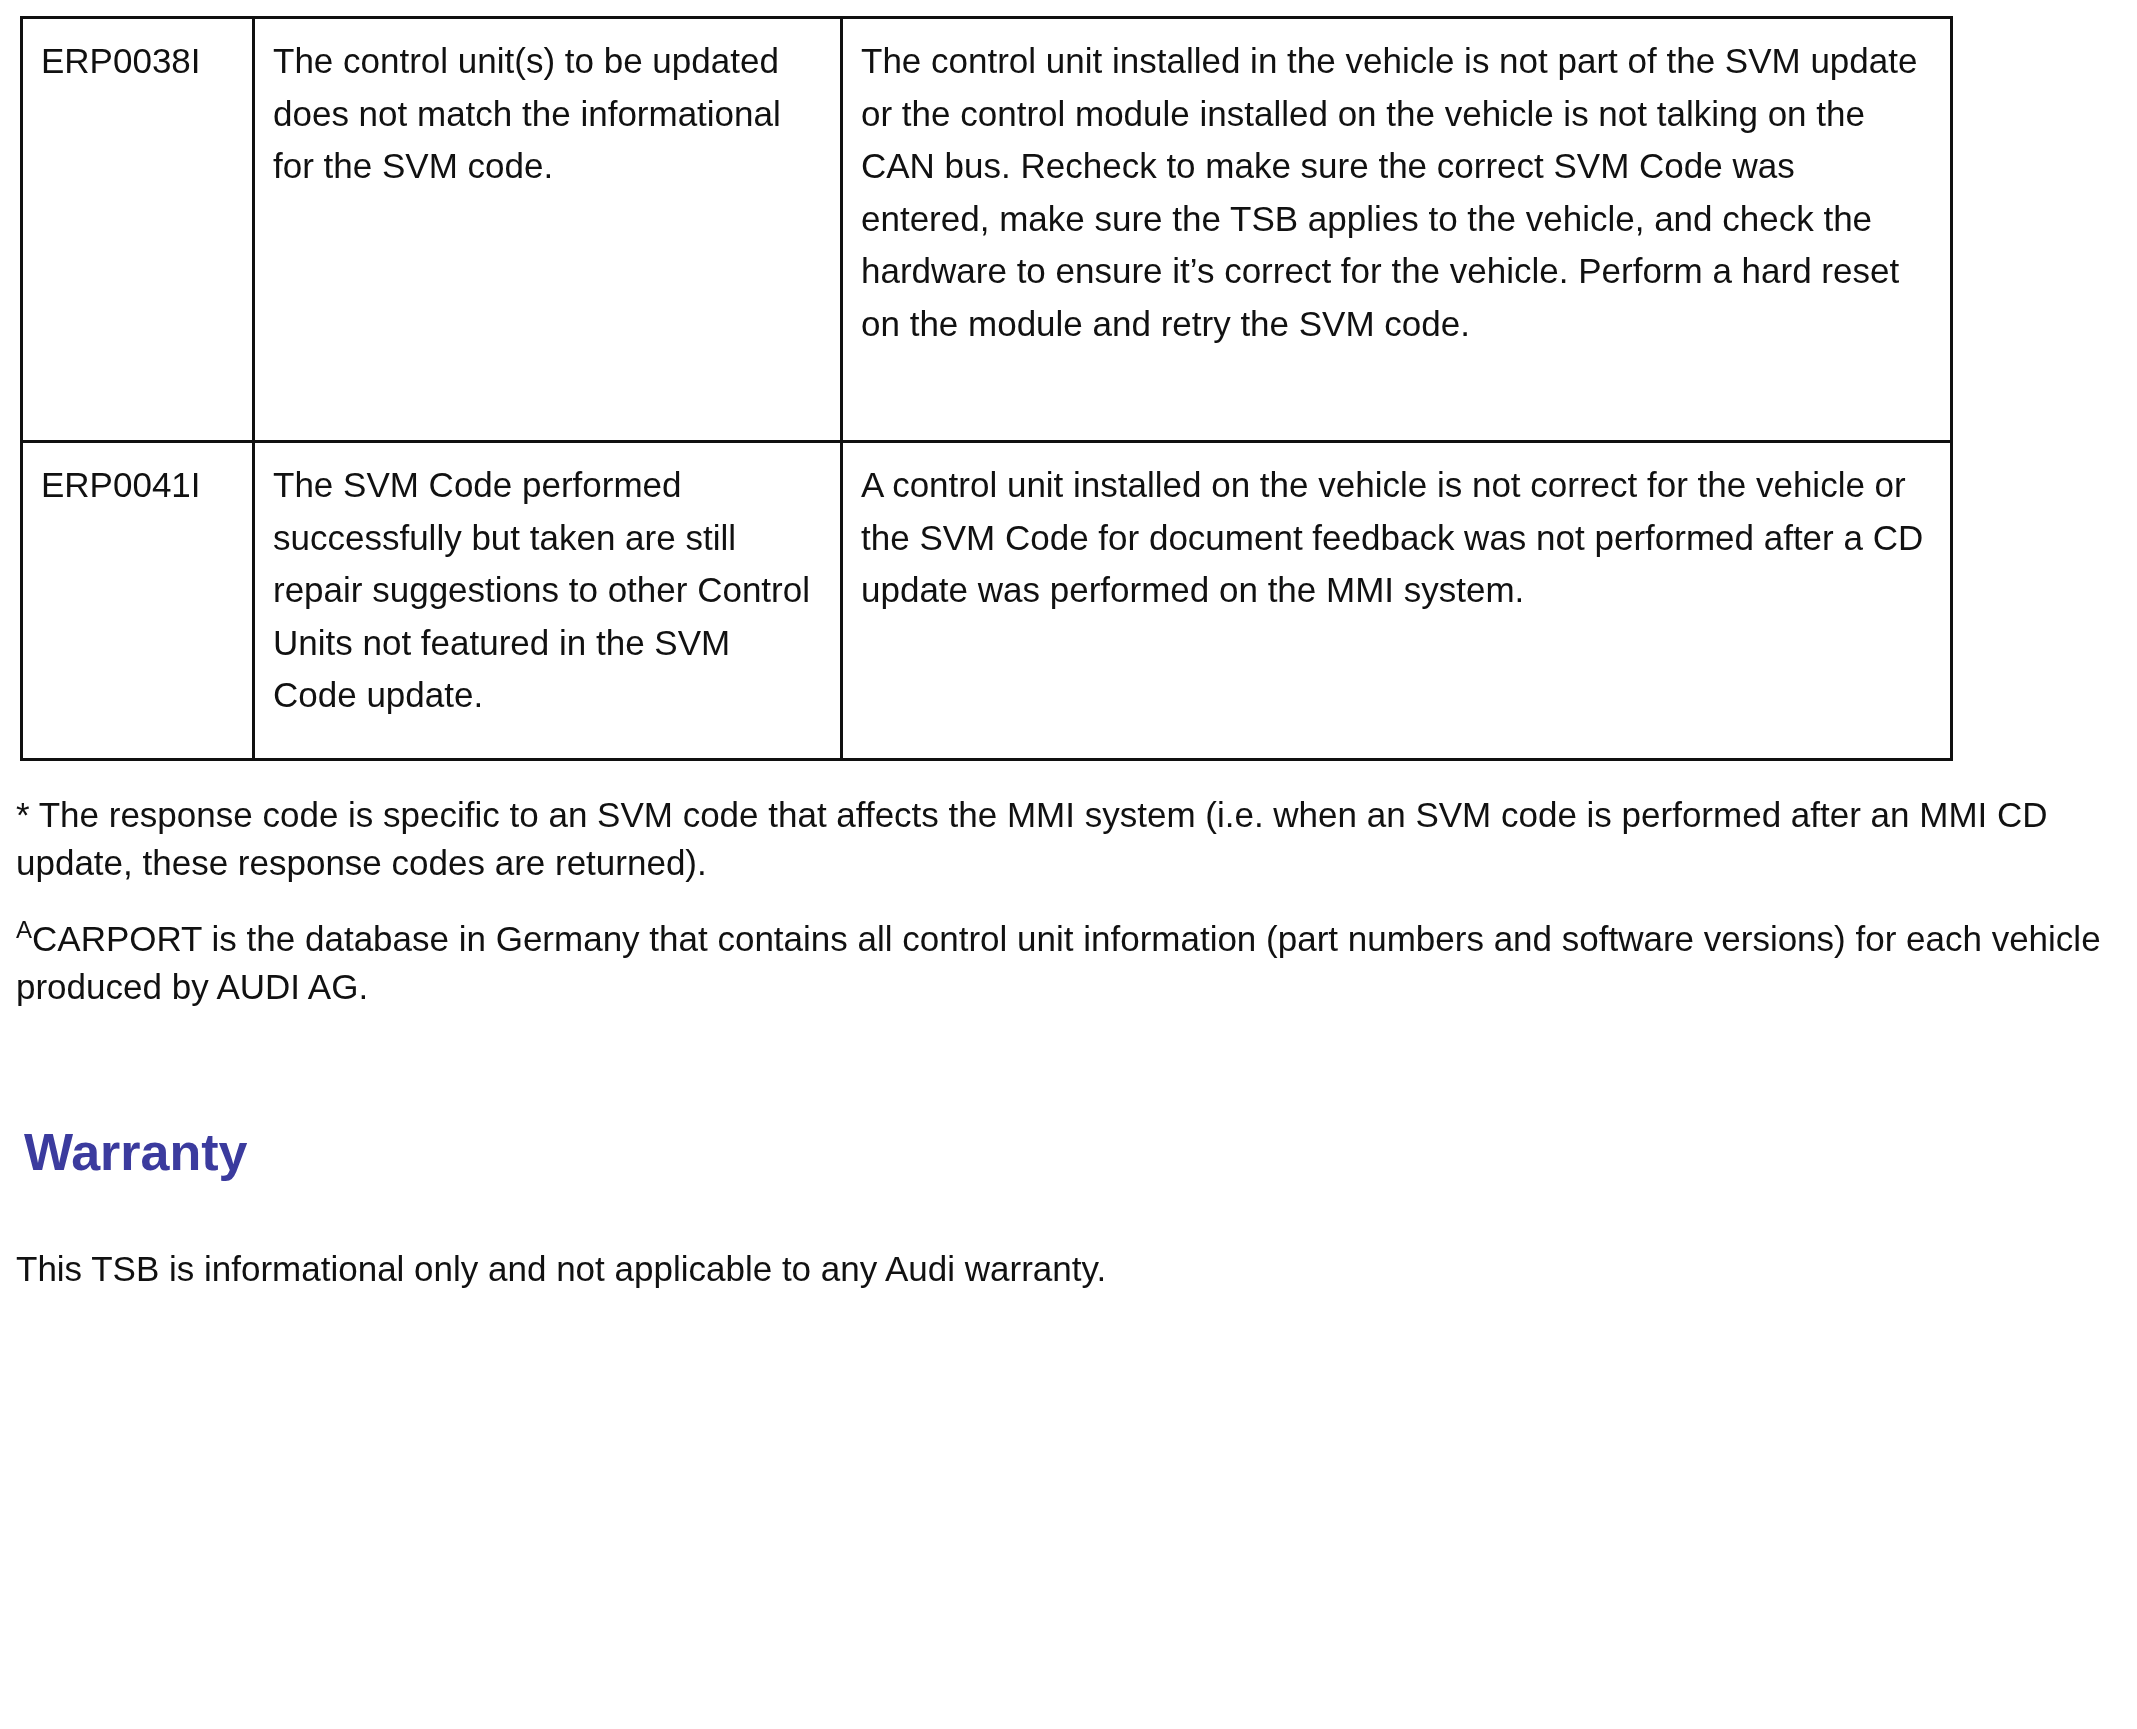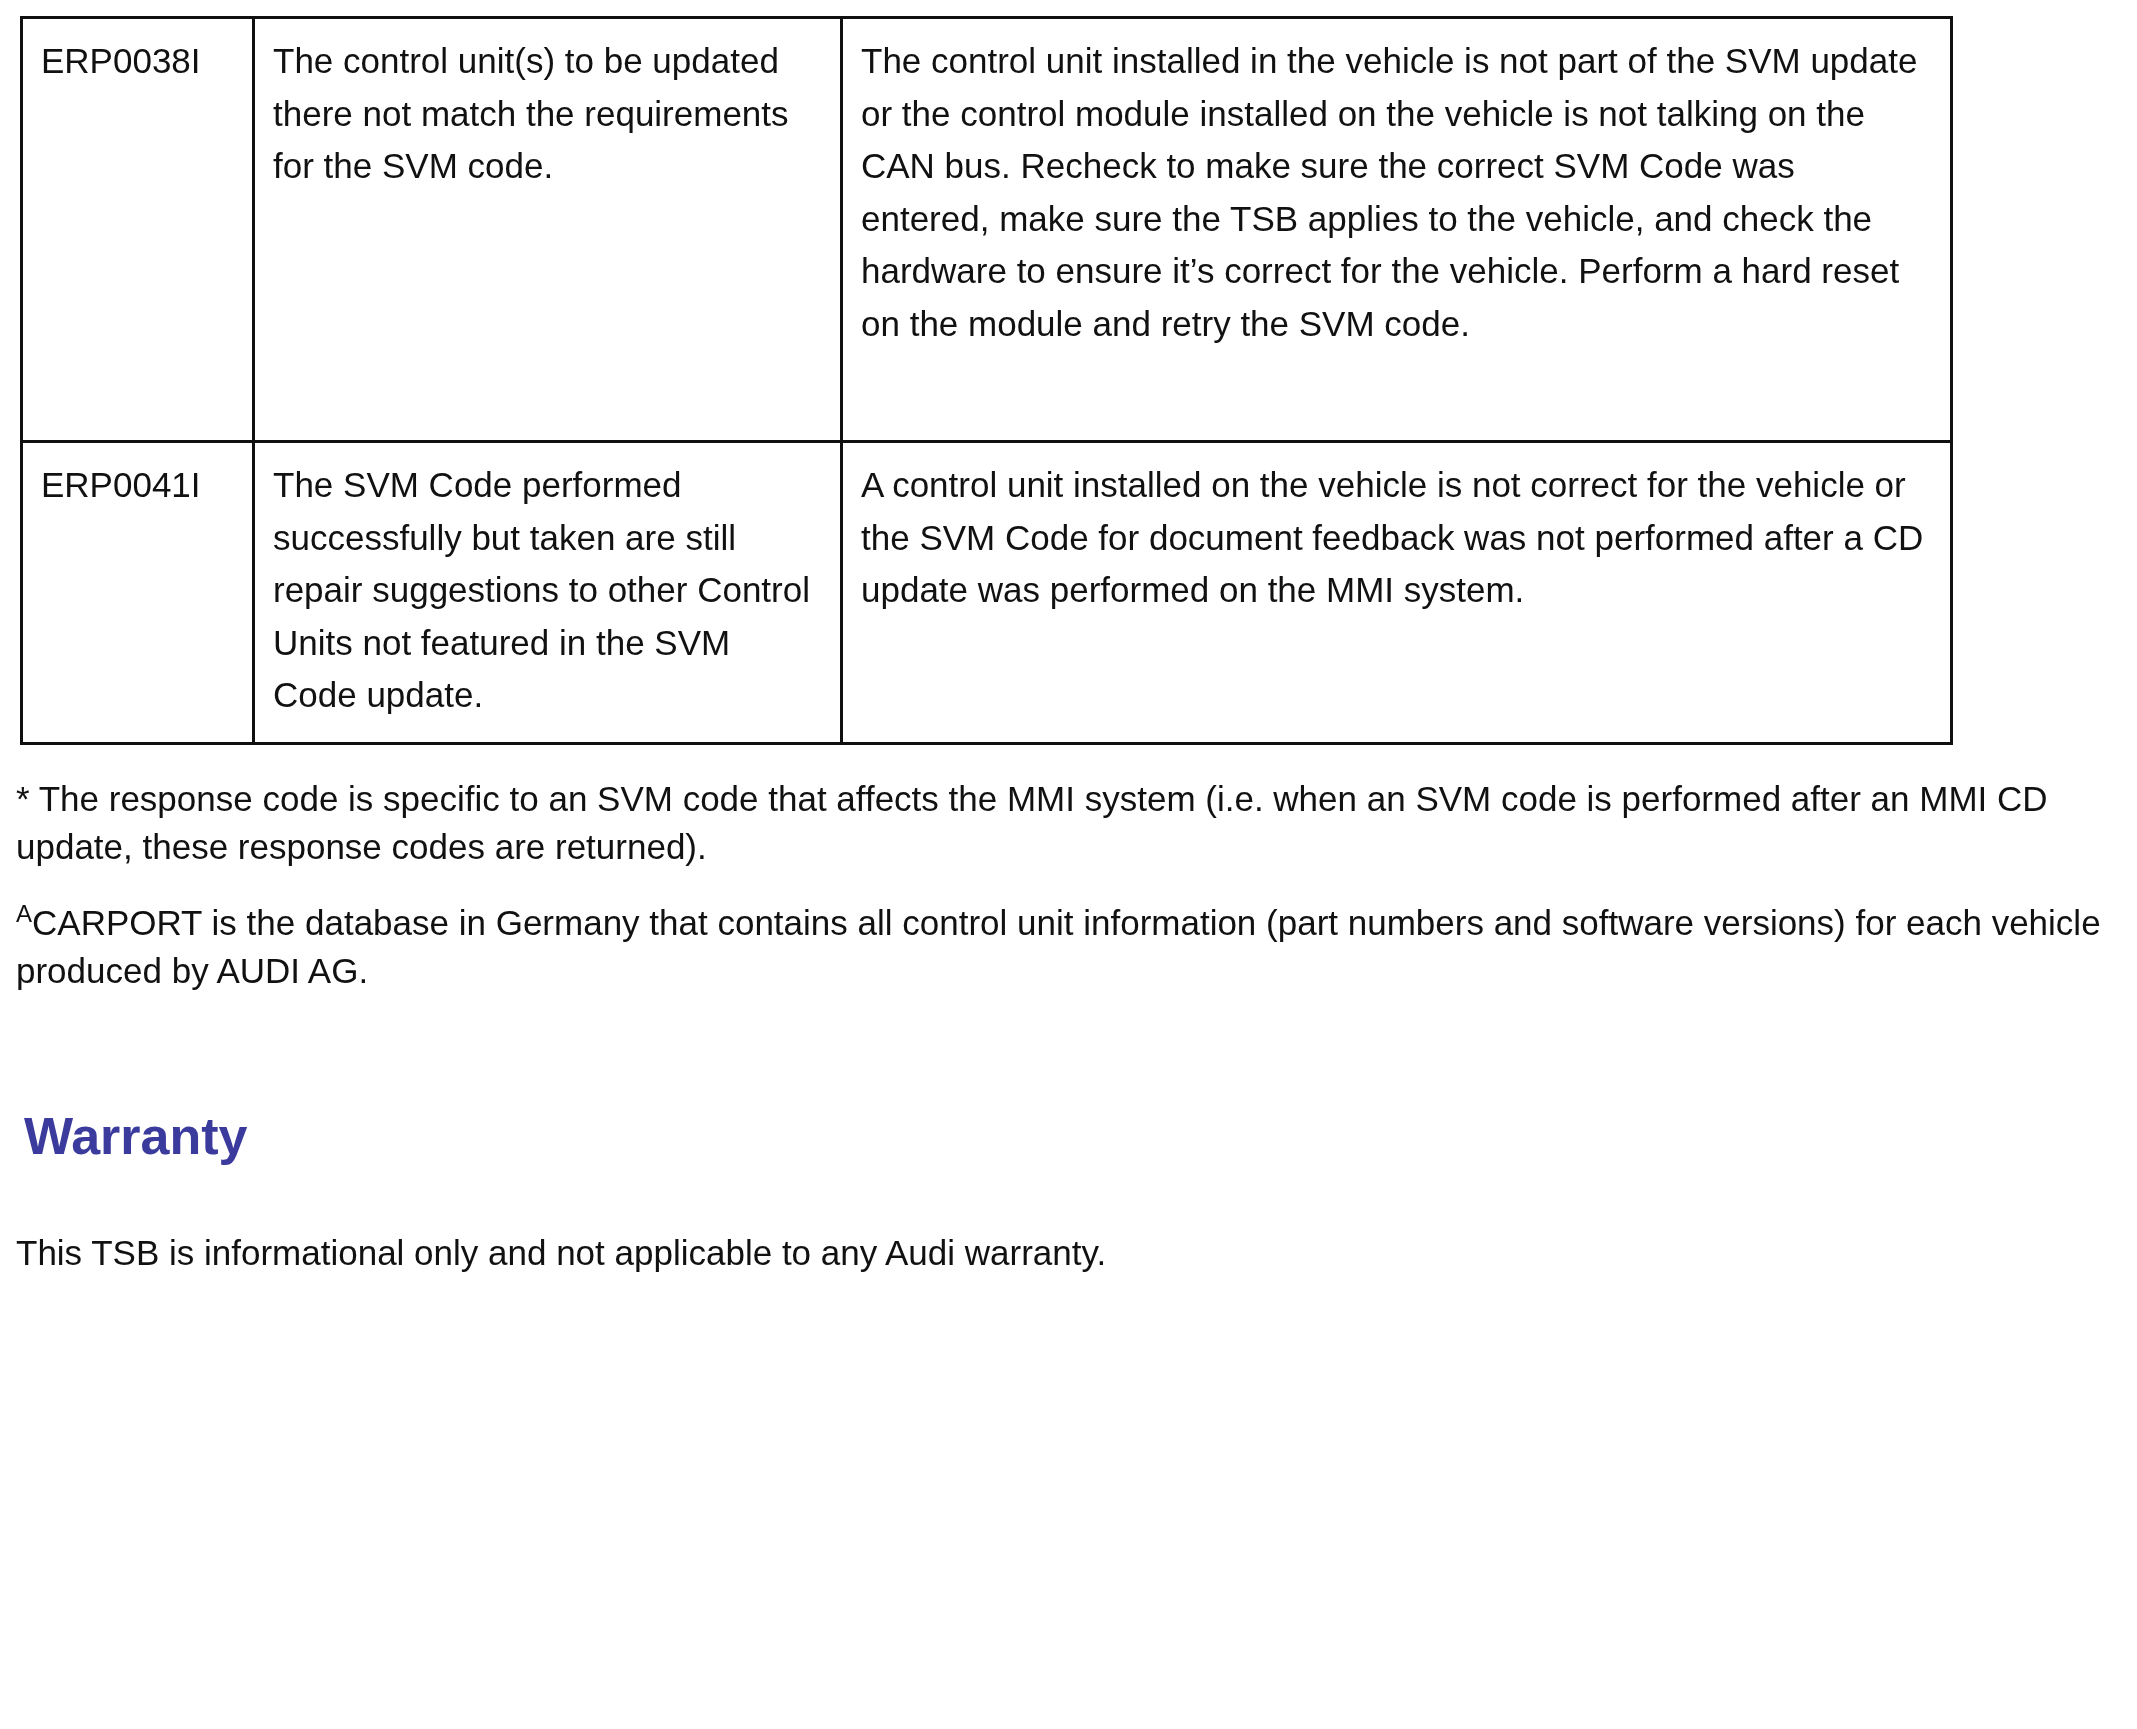--- a/index.html
+++ b/index.html
@@ -18,21 +18,21 @@
   }
   table.codes-table {
     border-collapse: collapse;
     table-layout: fixed;
     width: 1930px;
     margin-left: 4px;
   }
   table.codes-table td {
     border: 3px solid #101010;
     vertical-align: top;
-    padding: 16px 18px 20px 18px;
+    padding: 16px 18px 36px 18px;
     font-size: 35px;
     line-height: 1.5;
   }
   td.code-cell { padding-left: 14px; padding-right: 6px; }
   .code-line { margin: 0 0 20px 0; white-space: nowrap; }
   tr.r0 { height: 424px; }
   tr.r1 { height: 232px; }
   tr.r2 { height: 292px; }
   tr.r3 { height: 198px; }
   .footnotes {
@@ -65,21 +65,21 @@
     <colgroup>
       <col style="width:232px">
       <col style="width:588px">
       <col style="width:1110px">
     </colgroup>
     <tbody>
       <tr class="r0">
         <td class="code-cell">
           <div class="code-line">ERP0038I</div>
         </td>
-        <td>The control unit(s) to be updated there not match the requirements for the SVM code.</td>
+        <td>The control unit(s) to be updated does not match the informational for the SVM code.</td>
         <td>The control unit installed in the vehicle is not part of the SVM update or the control module installed on the vehicle is not talking on the CAN bus. Recheck to make sure the correct SVM Code was entered, make sure the TSB applies to the vehicle, and check the hardware to ensure it’s correct for the vehicle. Perform a hard reset on the module and retry the SVM code.</td>
       </tr>
       <tr class="r2">
         <td class="code-cell">
           <div class="code-line">ERP0041I</div>
         </td>
         <td>The SVM Code performed successfully but taken are still repair suggestions to other Control Units not featured in the SVM Code update.</td>
         <td>A control unit installed on the vehicle is not correct for the vehicle or the SVM Code for document feedback was not performed after a CD update was performed on the MMI system.</td>
       </tr>
     </tbody>

